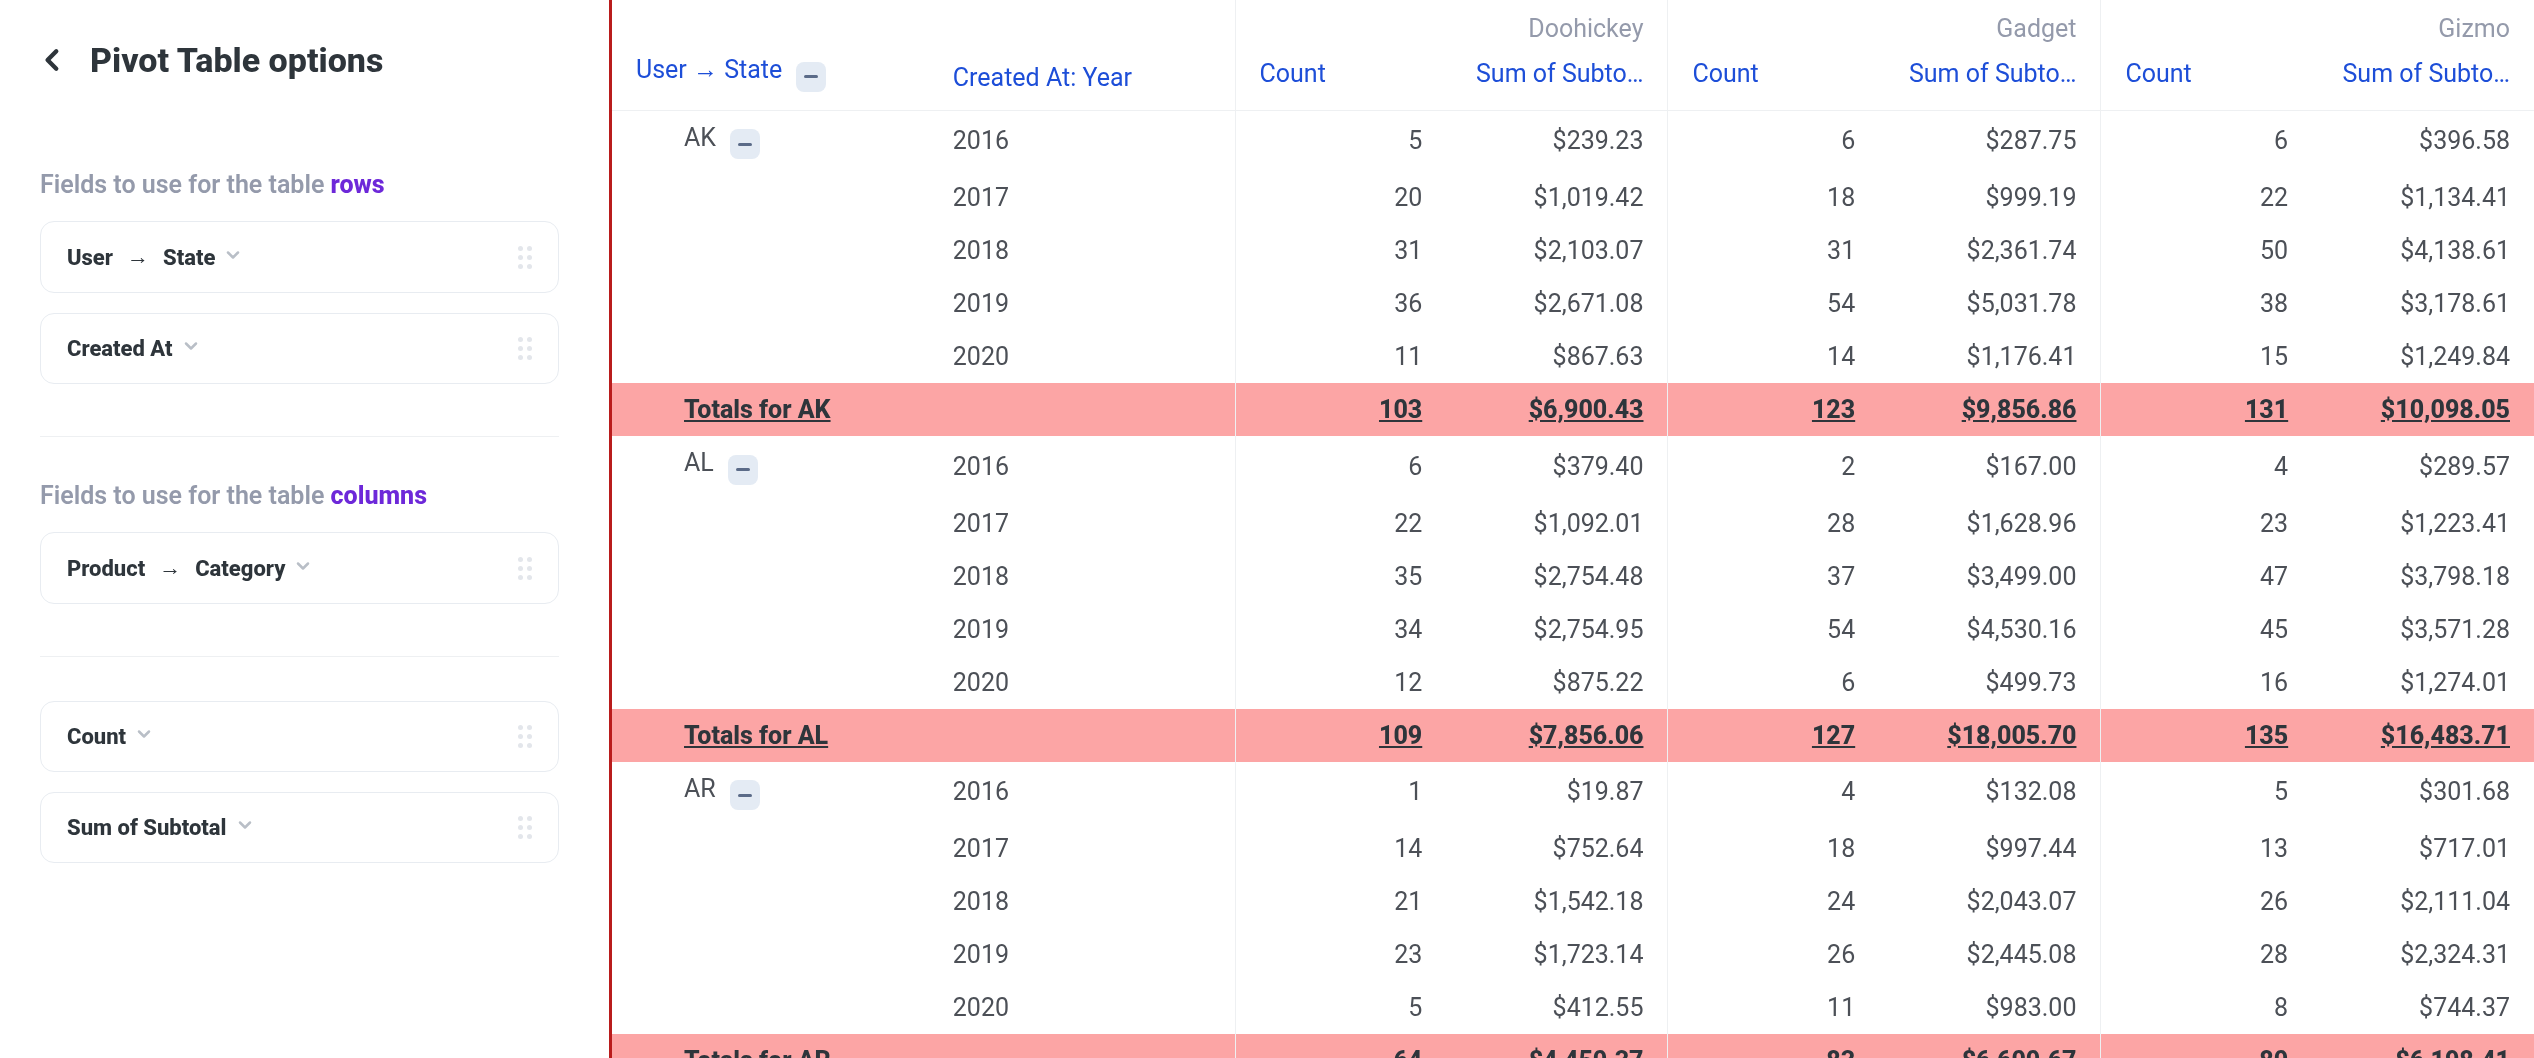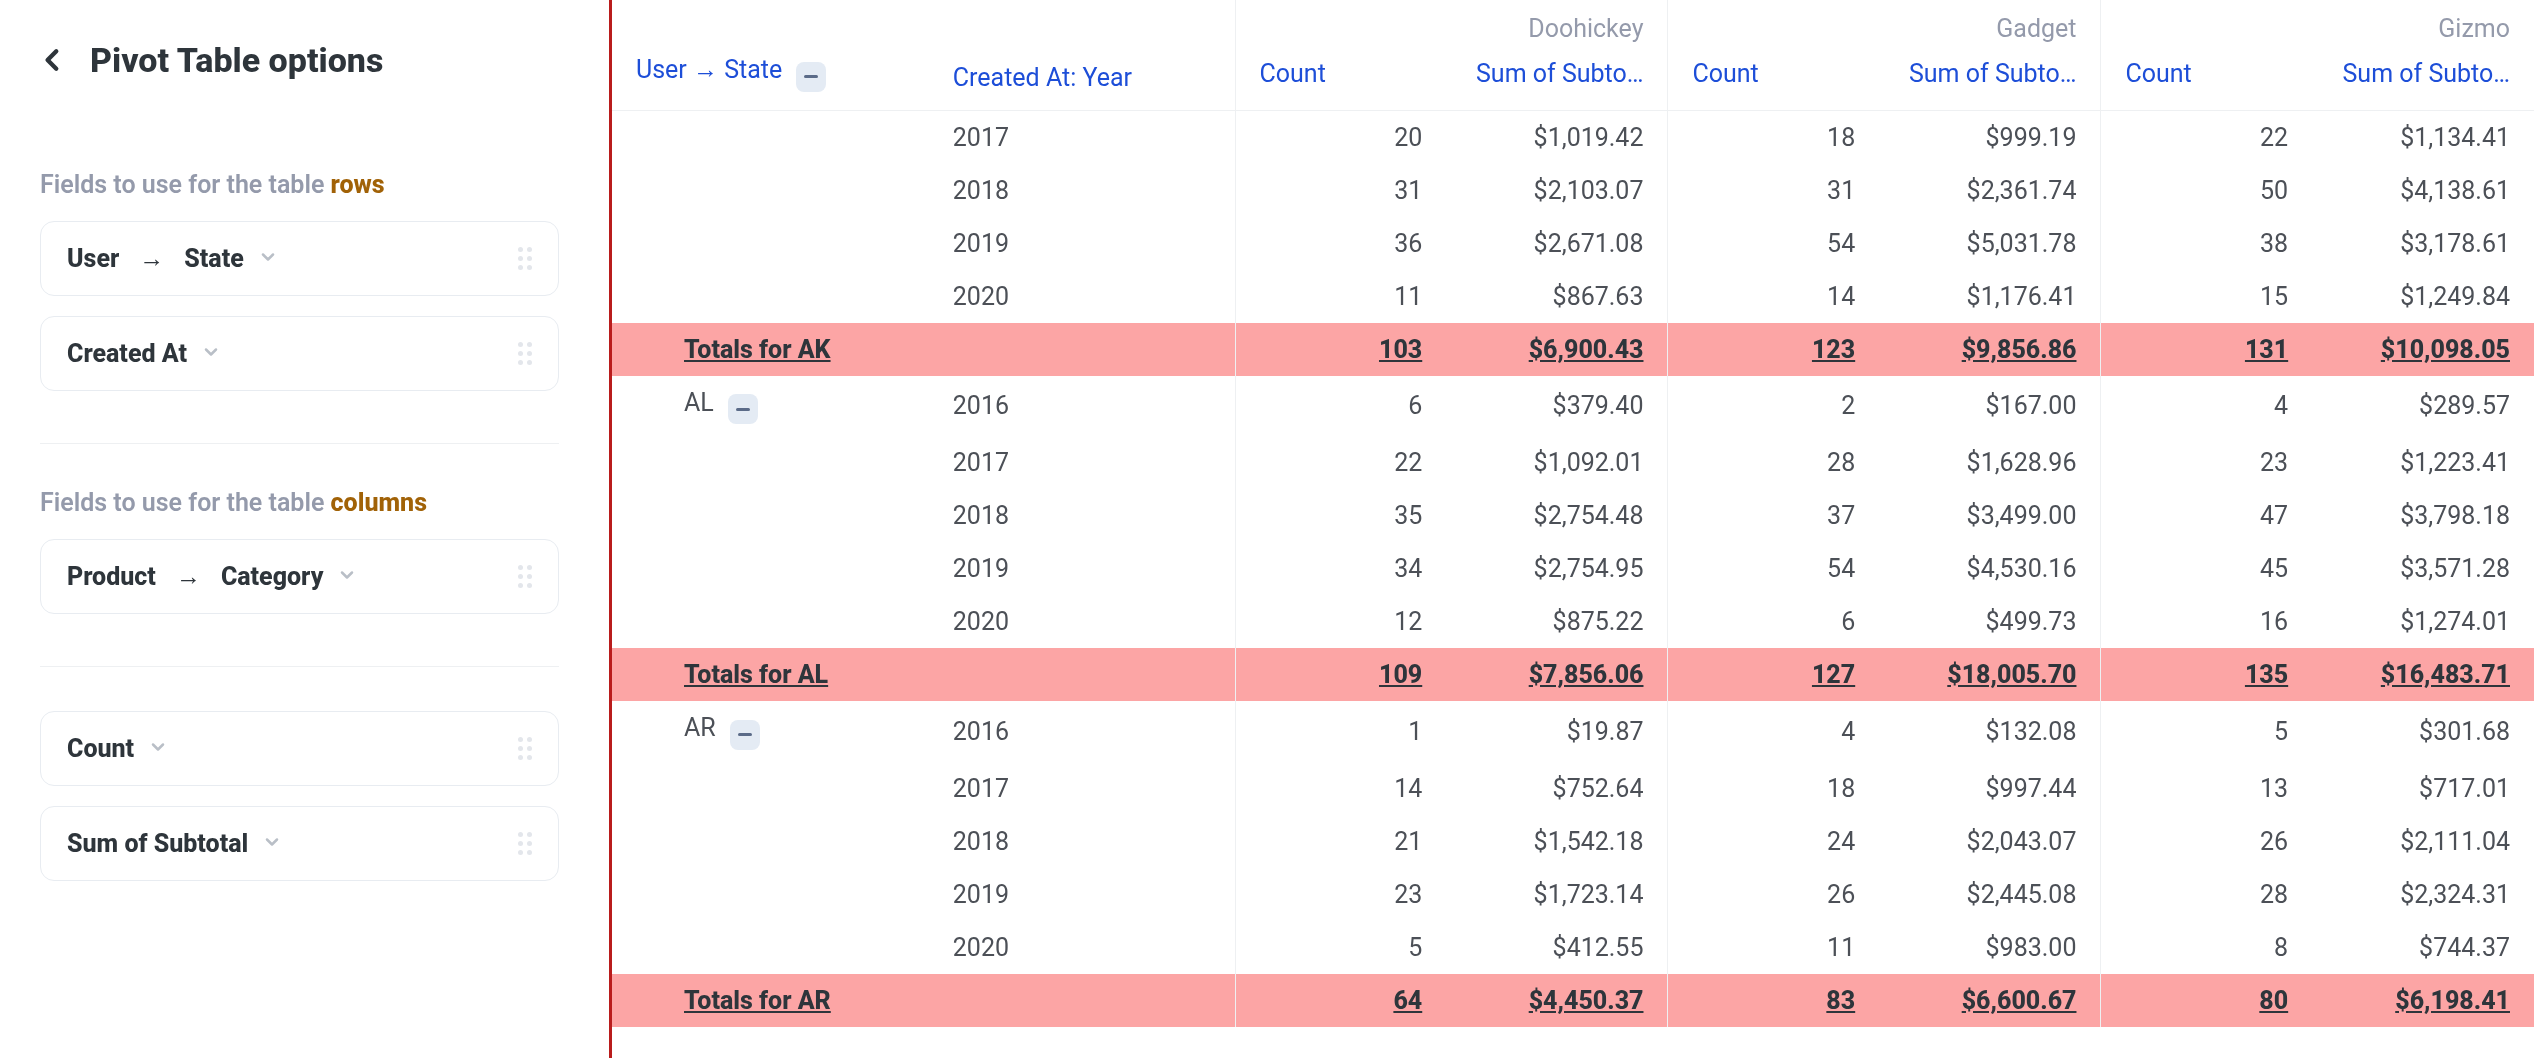--- a/index.html
+++ b/index.html
@@ -21,28 +21,28 @@
     border-right: 3px solid #b91c1c;
     overflow-y: auto;
   }
   .sb-header { display: flex; align-items: center; gap: 24px; margin-bottom: 90px; }
   .back-btn { cursor: pointer; color: #2e353b; }
   .back-btn svg { width: 26px; height: 26px; display:block; }
   .sb-title { font-size: 34px; font-weight: 800; color: #2e353b; }
 
   .field-group { margin-bottom: 52px; }
   .field-label { font-size: 25px; font-weight: 600; color: #949aab; margin-bottom: 22px; }
-  .field-label b { font-weight: 800; color: #a16207; }
+  .field-label b { font-weight: 800; color: #6d28d9; }
 
   .field-pill {
     display: flex; align-items: center; justify-content: space-between;
     border: 1px solid #e8ecf1; border-radius: 14px;
     padding: 22px 26px; margin-bottom: 20px; background:#fff; cursor:pointer;
   }
-  .field-pill .name { font-weight: 800; font-size: 25px; color:#2e353b; display:flex; align-items:center; gap:14px;}
+  .field-pill .name { font-weight: 800; font-size: 22px; color:#2e353b; display:flex; align-items:center; gap:8px;}
   .field-pill .chev { color:#b9bfc7; }
   .arrow-join { margin: 0 6px; font-weight:800; }
   .drag-handle { color:#e3e6eb; display:flex; flex-direction:column; gap:4px; }
   .drag-handle .row { display:flex; gap:4px; }
   .drag-handle .dot { width:5px; height:5px; border-radius:50%; background:#e3e6eb; }
   .divider { height:1px; background:#eef0f2; margin: 14px 0 44px 0; }
 
   
   .table-wrap { flex:1; overflow:auto; }
   table { border-collapse: collapse; width:100%; table-layout:fixed; font-size:25px; }
@@ -255,20 +255,32 @@
             <th class="meas-left">Count</th>
             <th class="meas-right">Sum of Subto…</th>
             <th class="meas-left">Count</th>
             <th class="meas-right">Sum of Subto…</th>
             <th class="meas-left">Count</th>
             <th class="meas-right">Sum of Subto…</th>
           </tr>
       </thead>
       <tbody id="tbody">
           <tr>
+            <td class="state-cell">AK<span class="collapse-btn">
+                <span class="minus"></span>
+              </span></td>
+            <td class="year-cell">2016</td>
+            <td class="num first-metric">5</td>
+            <td class="num">$239.23</td>
+            <td class="num first-metric">6</td>
+            <td class="num">$287.75</td>
+            <td class="num first-metric">6</td>
+            <td class="num">$396.58</td>
+          </tr>
+          <tr>
             <td class="state-cell"></td>
             <td class="year-cell">2017</td>
             <td class="num first-metric">20</td>
             <td class="num">$1,019.42</td>
             <td class="num first-metric">18</td>
             <td class="num">$999.19</td>
             <td class="num first-metric">22</td>
             <td class="num">$1,134.41</td>
           </tr>
           <tr>

